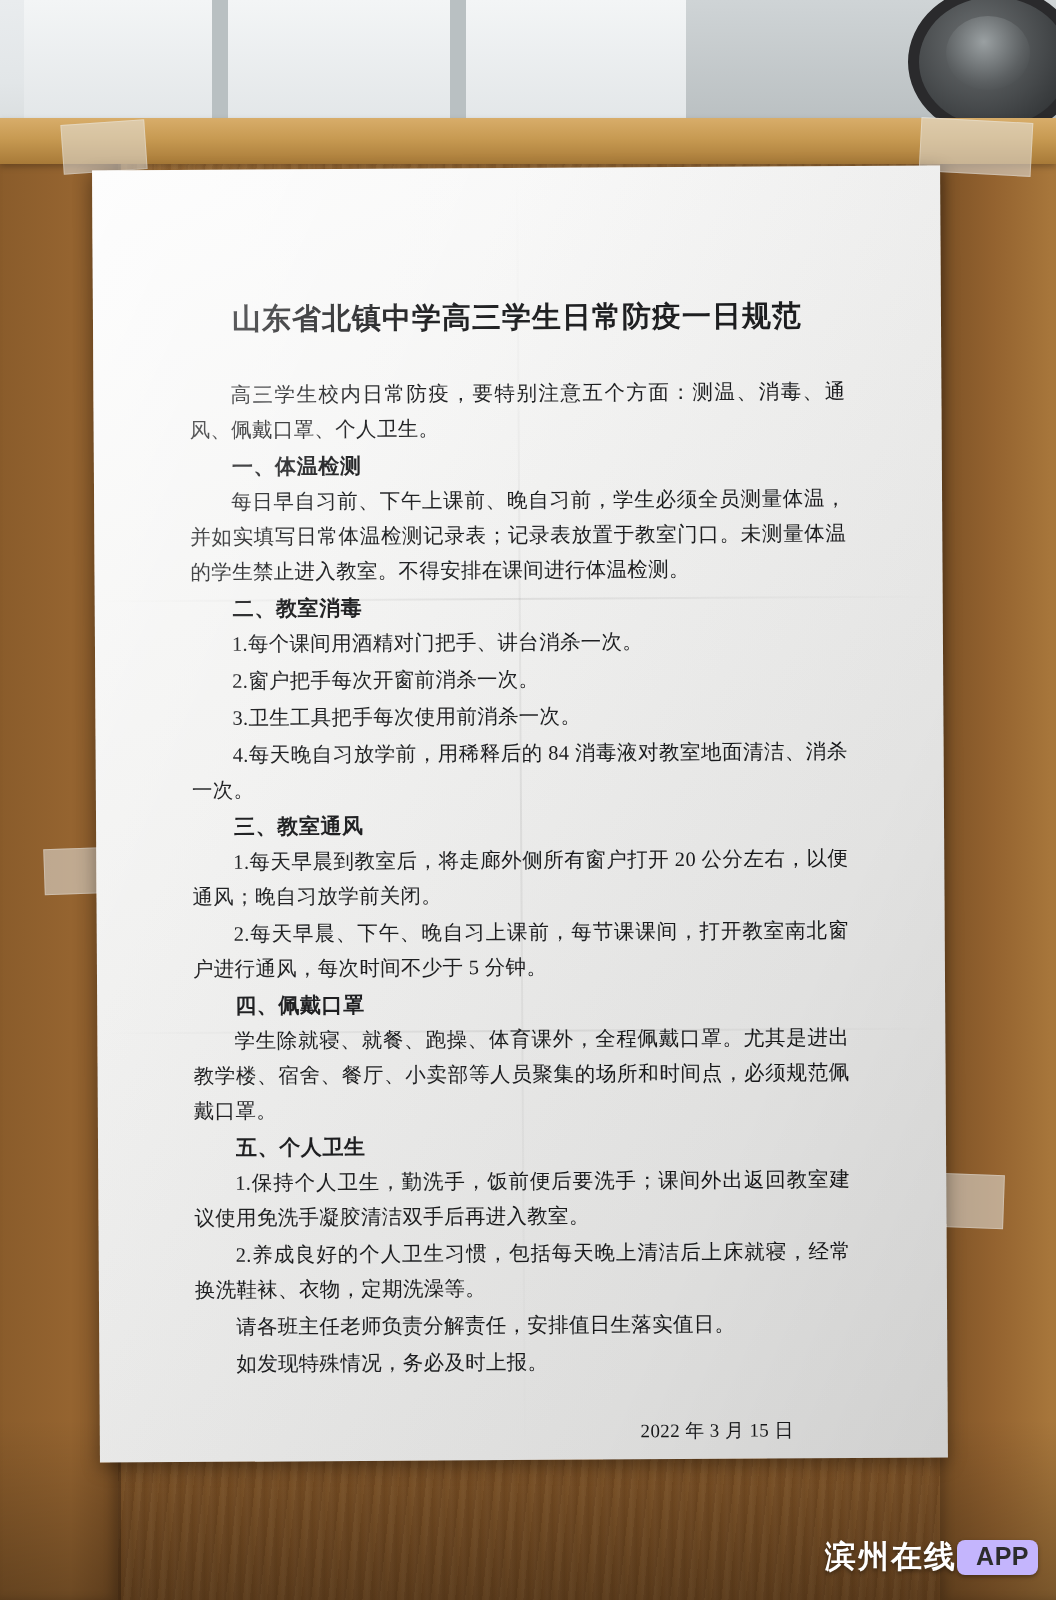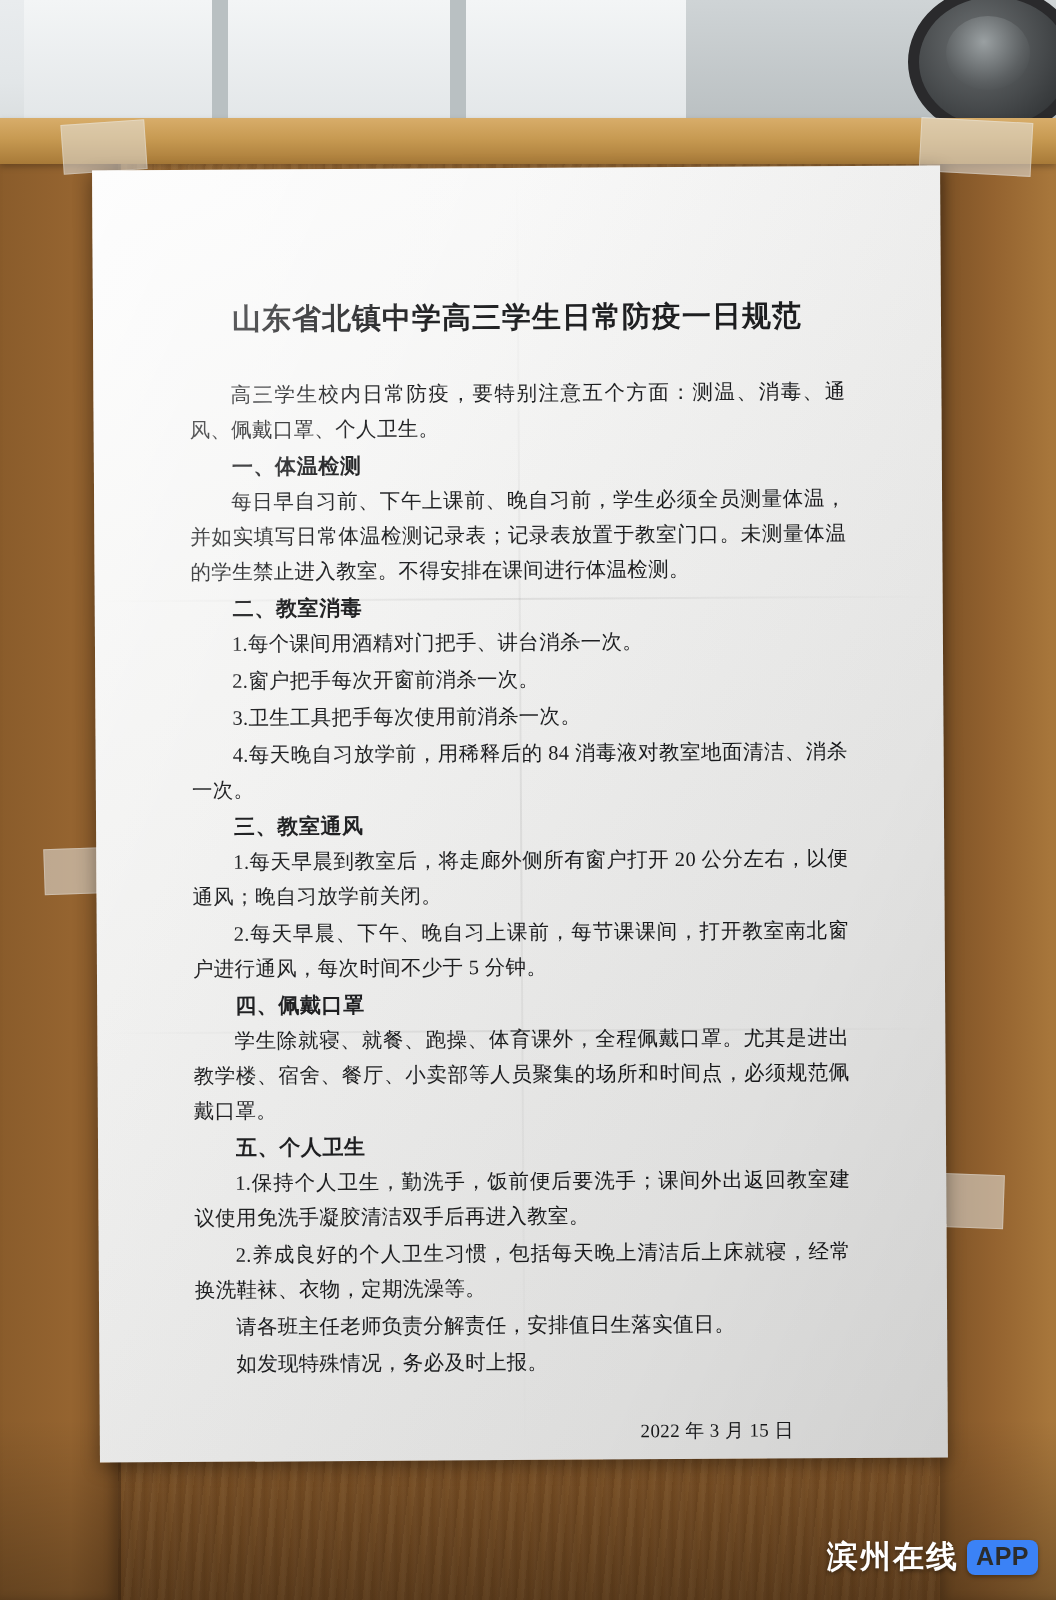--- a/index.html
+++ b/index.html
@@ -186,37 +186,37 @@
     padding-right: 58px;
     letter-spacing: 0.4px;
   }
 
   
   .watermark {
     position: absolute;
     right: 18px; bottom: 22px;
     display: flex;
     align-items: center;
-    gap: 8px;
+    gap: 0;
   }
   .wm-text {
     font-size: 31px;
     font-weight: bold;
     color: #ffffff;
     letter-spacing: 2px;
     text-shadow: 0 2px 4px rgba(0,0,0,0.45);
     font-family: "Liberation Sans", sans-serif;
   }
   .wm-badge {
     font-size: 25px;
     font-weight: bold;
     color: #2c2c2c;
-    background: #3b82f6;
+    background: #c4b5fd;
     border-radius: 8px;
-    padding: 2px 9px 4px 9px;
+    padding: 2px 9px 4px 19px;
     letter-spacing: 0.5px;
     font-family: "Liberation Sans", sans-serif;
     box-shadow: 0 2px 4px rgba(0,0,0,0.35);
   }
 </style>
 </head>
 <body>
 
 <div class="scene">
 

